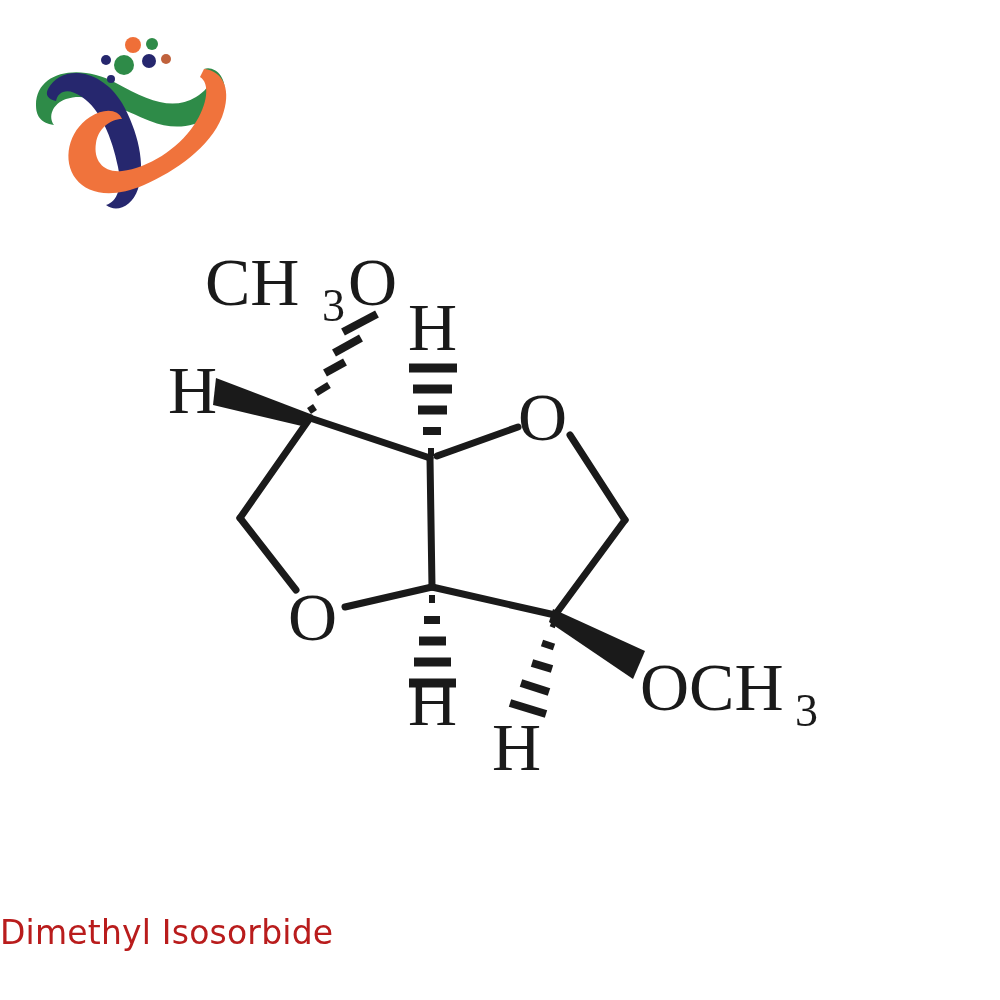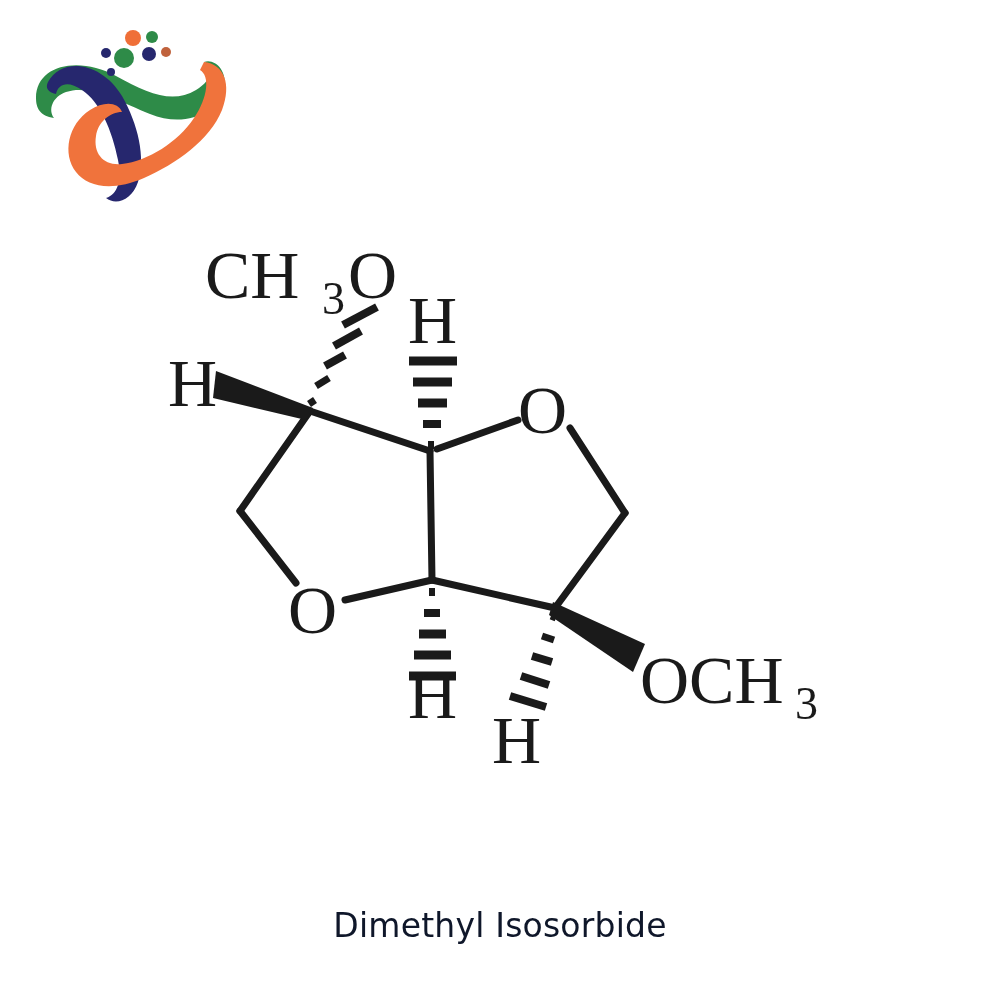--- a/index.html
+++ b/index.html
@@ -9,21 +9,21 @@
   }
   body {
     width: 1000px;
     height: 1000px;
     position: relative;
     font-family: "Liberation Sans", sans-serif;
     overflow: hidden;
   }
   #canvas {
     position: absolute;
-    top: 8px; left: 0;
+    top: 15px; left: 0;
     width: 1000px;
     height: 780px;
   }
   .logo-wrap {
     position: absolute;
     left: 18px;
     top: 10px;
     width: 220px;
     height: 200px;
   }
@@ -32,25 +32,24 @@
     left: 0px;
     top: 0px;
     width: 1000px;
     height: 860px;
   }
   .caption {
     position: absolute;
     left: 0;
     top: 898px;
     width: 1000px;
-    text-align: center;
     font-family: "DejaVu Sans", sans-serif;
     font-size: 33px;
     font-weight: 400;
-    color: #0f172a;
+    color: #b91c1c;
     letter-spacing: 0.2px;
   }
   .atom-label {
     font-family: "Liberation Serif", serif;
     font-weight: 400;
     fill: #1a1a1a;
   }
 </style>
 </head>
 <body>

